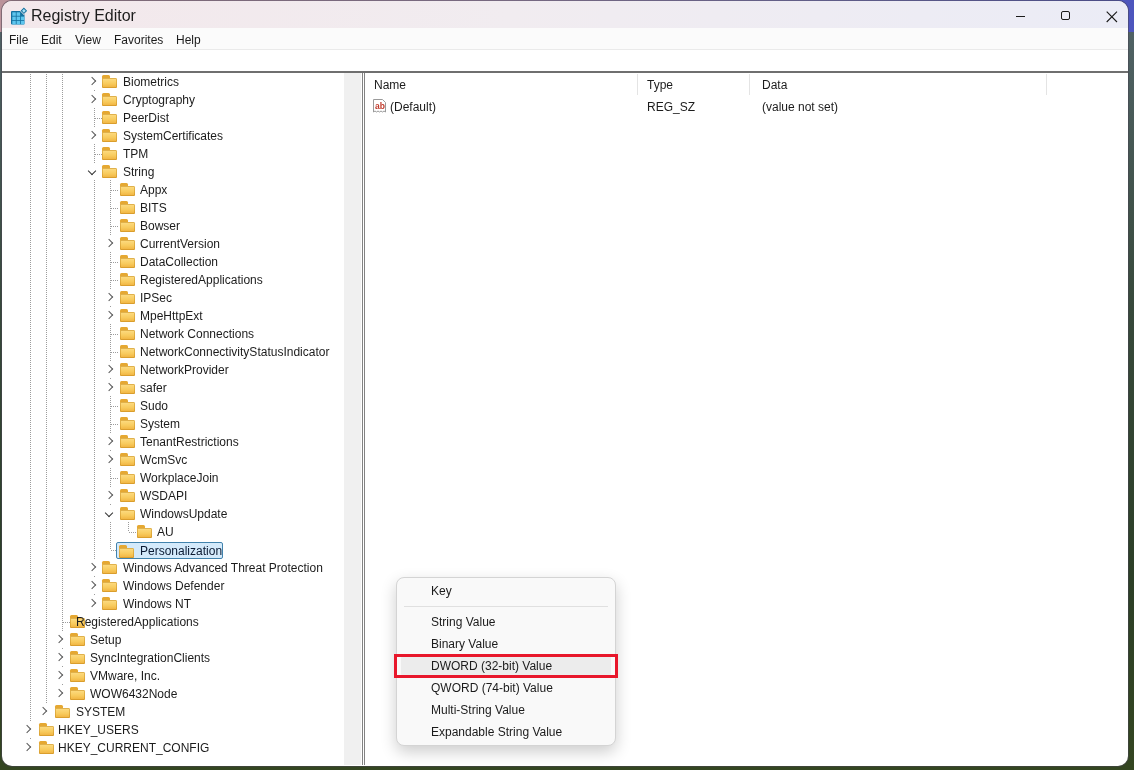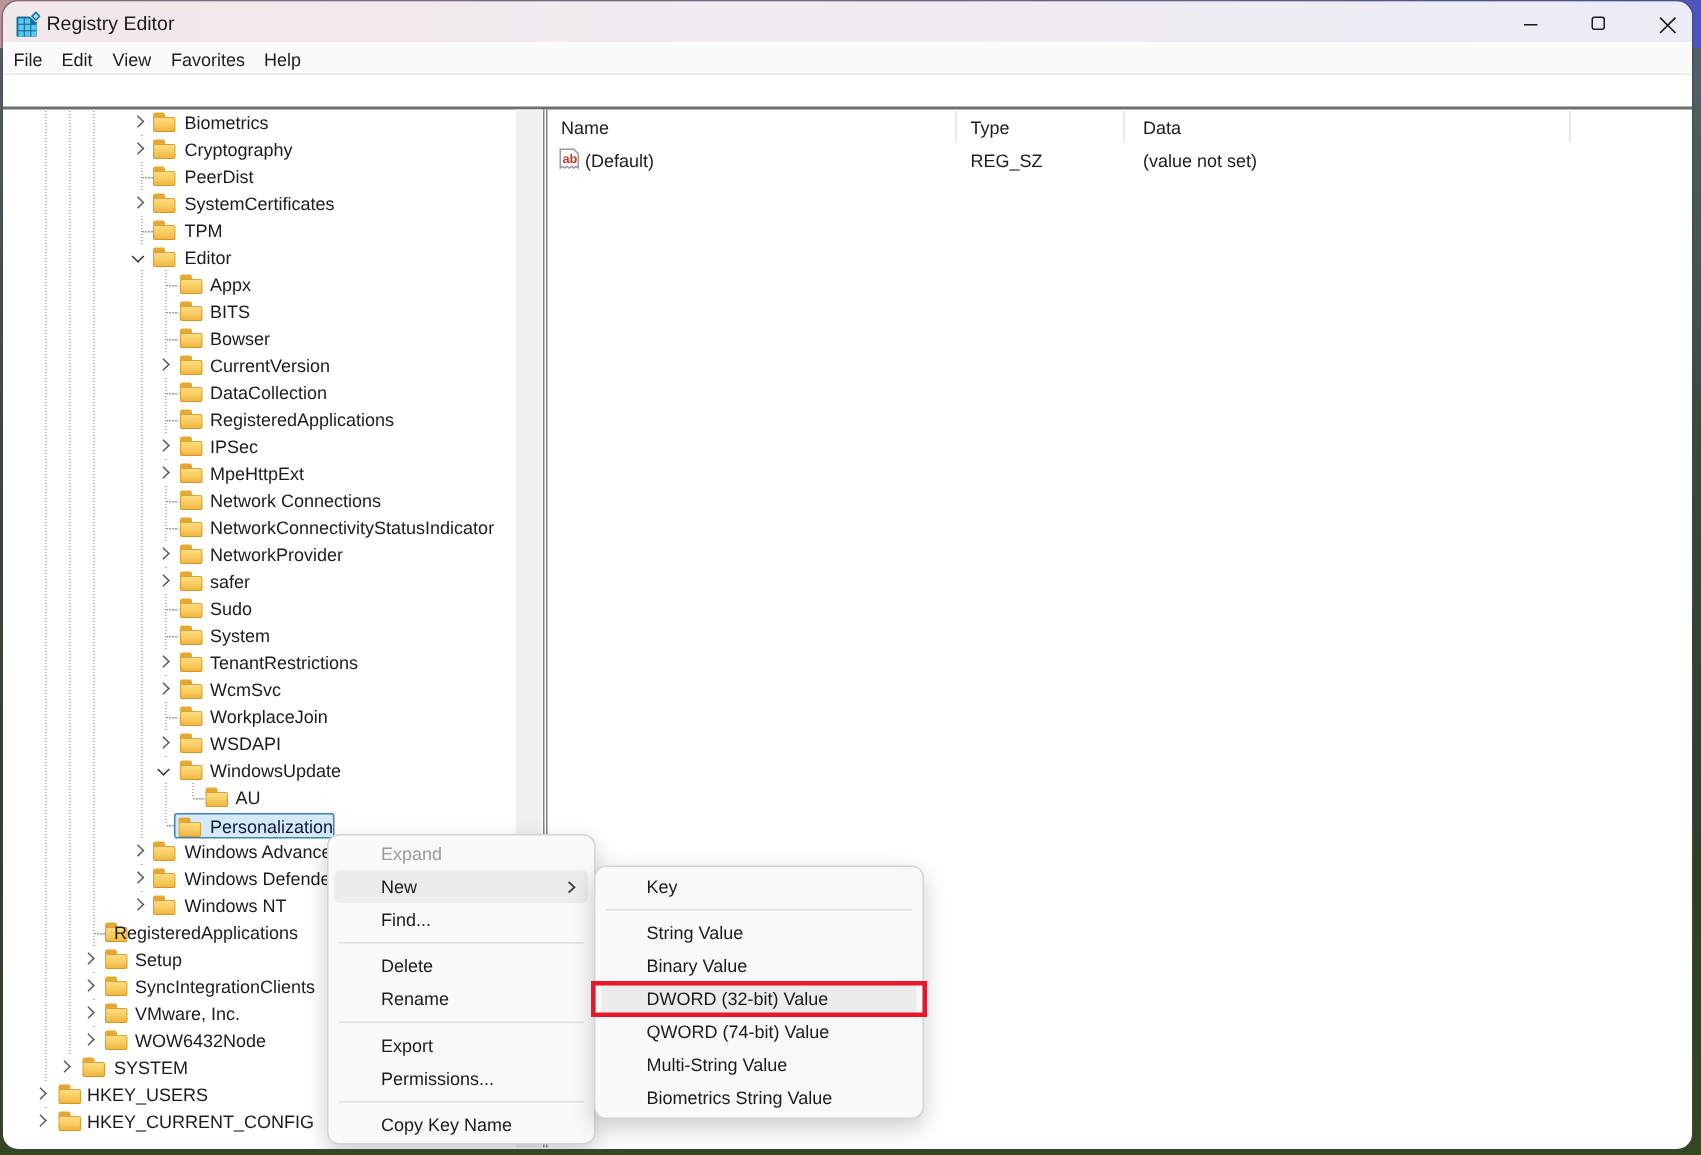--- a/index.html
+++ b/index.html
@@ -46,21 +46,21 @@
       <rect x="4.3" y="10.6" width="3.5" height="3.5"></rect>
         <rect x="8.6" y="10.6" width="3.5" height="3.5"></rect>
         <rect x="12.9" y="10.6" width="3.5" height="3.5"></rect>
       <rect x="4.3" y="14.9" width="3.5" height="3.5"></rect>
         <rect x="8.6" y="14.9" width="3.5" height="3.5"></rect>
         <rect x="12.9" y="14.9" width="3.5" height="3.5"></rect>
     </g>
     <rect x="13" y="1.9" width="5.8" height="5.8" fill="#f3e9ec" transform="rotate(45 15.9 4.8)"></rect>
     <rect x="14.1" y="3" width="3.6" height="3.6" fill="#a8e1f7" stroke="#14719f" stroke-width="1" transform="rotate(45 15.9 4.8)"></rect>
   </svg>
-  <span class="t" style="left:29px;top:7px;font-size:13px">Registry Editor</span>
+  <span class="t" style="left:29px;top:7px;font-size:16px">Registry Editor</span>
 
   <div style="position:absolute;left:1014px;top:15px;width:9px;height:1.3px;background:#1b1b1b"></div>
   <div style="position:absolute;left:1059px;top:10px;width:9px;height:9px;border:1px solid #1b1b1b;border-radius:2px"></div>
   <svg style="position:absolute;left:1104px;top:10px" width="12" height="12" viewBox="0 0 12 12">
     <path d="M0.7,0.7 L11,11 M11,0.7 L0.7,11" stroke="#1b1b1b" stroke-width="1.1" fill="none"></path>
   </svg>
 
   <div style="position:absolute;left:0;top:27px;width:100%;height:22px;background:#fbfbfb;border-bottom:1px solid #eaeaea"></div>
   <span class="t" style="left:7px;top:31px">File</span>
   <span class="t" style="left:39px;top:31px">Edit</span>
@@ -112,21 +112,21 @@
 <div class="cb" style="left:87px;top:128px"></div>
 <i class="c cr" style="left:89px;top:132px"></i>
 <b class="f" style="left:102px;top:129px"></b>
 <span class="t" style="left:123px;top:128px">SystemCertificates</span>
 <div class="hl" style="left:95px;top:154px;width:8px"></div>
 <b class="f" style="left:102px;top:147px"></b>
 <span class="t" style="left:123px;top:146px">TPM</span>
 <div class="cb" style="left:87px;top:164px"></div>
 <i class="c cd" style="left:89px;top:167.5px"></i>
 <b class="f" style="left:102px;top:165px"></b>
-<span class="t" style="left:123px;top:164px">Editor</span>
+<span class="t" style="left:123px;top:164px">String</span>
 <div class="hl" style="left:111px;top:190px;width:8px"></div>
 <b class="f" style="left:120px;top:183px"></b>
 <span class="t" style="left:140px;top:182px">Appx</span>
 <div class="hl" style="left:111px;top:208px;width:8px"></div>
 <b class="f" style="left:120px;top:201px"></b>
 <span class="t" style="left:140px;top:200px">BITS</span>
 <div class="hl" style="left:111px;top:226px;width:8px"></div>
 <b class="f" style="left:120px;top:219px"></b>
 <span class="t" style="left:140px;top:218px">Bowser</span>
 <div class="cb" style="left:104px;top:236px"></div>
@@ -231,48 +231,31 @@
 <div class="cb" style="left:22px;top:740px"></div>
 <i class="c cr" style="left:24px;top:744px"></i>
 <b class="f" style="left:39px;top:741px"></b>
 <span class="t" style="left:58px;top:740px">HKEY_CURRENT_CONFIG</span>
 <div class="hl" style="left:111px;top:550px;width:5px"></div>
 <div id="selbox">
         <b class="f" style="left:2px;top:2px"></b>
         <span class="t" style="left:23px;top:0px;color:#0b1a33">Personalization</span>
       </div>
 
-    <div id="menu">
-      <span class="mi" style="top:1px;color:#9b9b9b">Expand</span>
-      <div style="position:absolute;left:4px;top:23px;right:4px;height:22px;background:#ececec;border-radius:4px"></div>
-      <span class="mi" style="top:23px">New</span>
-      <svg style="position:absolute;left:159px;top:30px" width="6" height="9" viewBox="0 0 6 9">
-        <path d="M1,1 L5,4.5 L1,8" stroke="#444" stroke-width="1.2" fill="none"></path>
-        </svg>
-      <span class="mi" style="top:45px">Find...</span>
-      <div class="sep" style="top:71px"></div>
-      <span class="mi" style="top:76px">Delete</span>
-      <span class="mi" style="top:98px">Rename</span>
-      <div class="sep" style="top:124px"></div>
-      <span class="mi" style="top:129px">Export</span>
-      <span class="mi" style="top:151px">Permissions...</span>
-      <div class="sep" style="top:177px"></div>
-      <span class="mi" style="top:182px">Copy Key Name</span>
-    </div>
 
     <div id="submenu">
       <span class="mi" style="left:34px;top:2px">Key</span>
       <div class="sep" style="top:28px"></div>
       <span class="mi" style="left:34px;top:33px">String Value</span>
       <span class="mi" style="left:34px;top:55px">Binary Value</span>
       <div style="position:absolute;left:4px;top:77px;right:4px;height:22px;background:#ececec;border-radius:4px"></div>
       <span class="mi" style="left:34px;top:77px">DWORD (32-bit) Value</span>
       <span class="mi" style="left:34px;top:99px">QWORD (74-bit) Value</span>
       <span class="mi" style="left:34px;top:121px">Multi-String Value</span>
-      <span class="mi" style="left:34px;top:143px">Biometrics String Value</span>
+      <span class="mi" style="left:34px;top:143px">Expandable String Value</span>
     </div>
     <div id="redbox"></div>
   </div>
 </div>
 <style>
   #selbox { position:absolute; left:116px; top:542px; width:107px; height:17px;
             background:#d4eafb; border:1.5px solid #4283ad; border-radius:2px;padding-left:24px; }
   #menu { position:absolute; left:218px; top:556px; width:179px; height:207px;
           background:#f9f9f9; border:1px solid #d4d4d4; border-radius:8px;
           box-shadow:0 6px 16px rgba(0,0,0,.20); }

